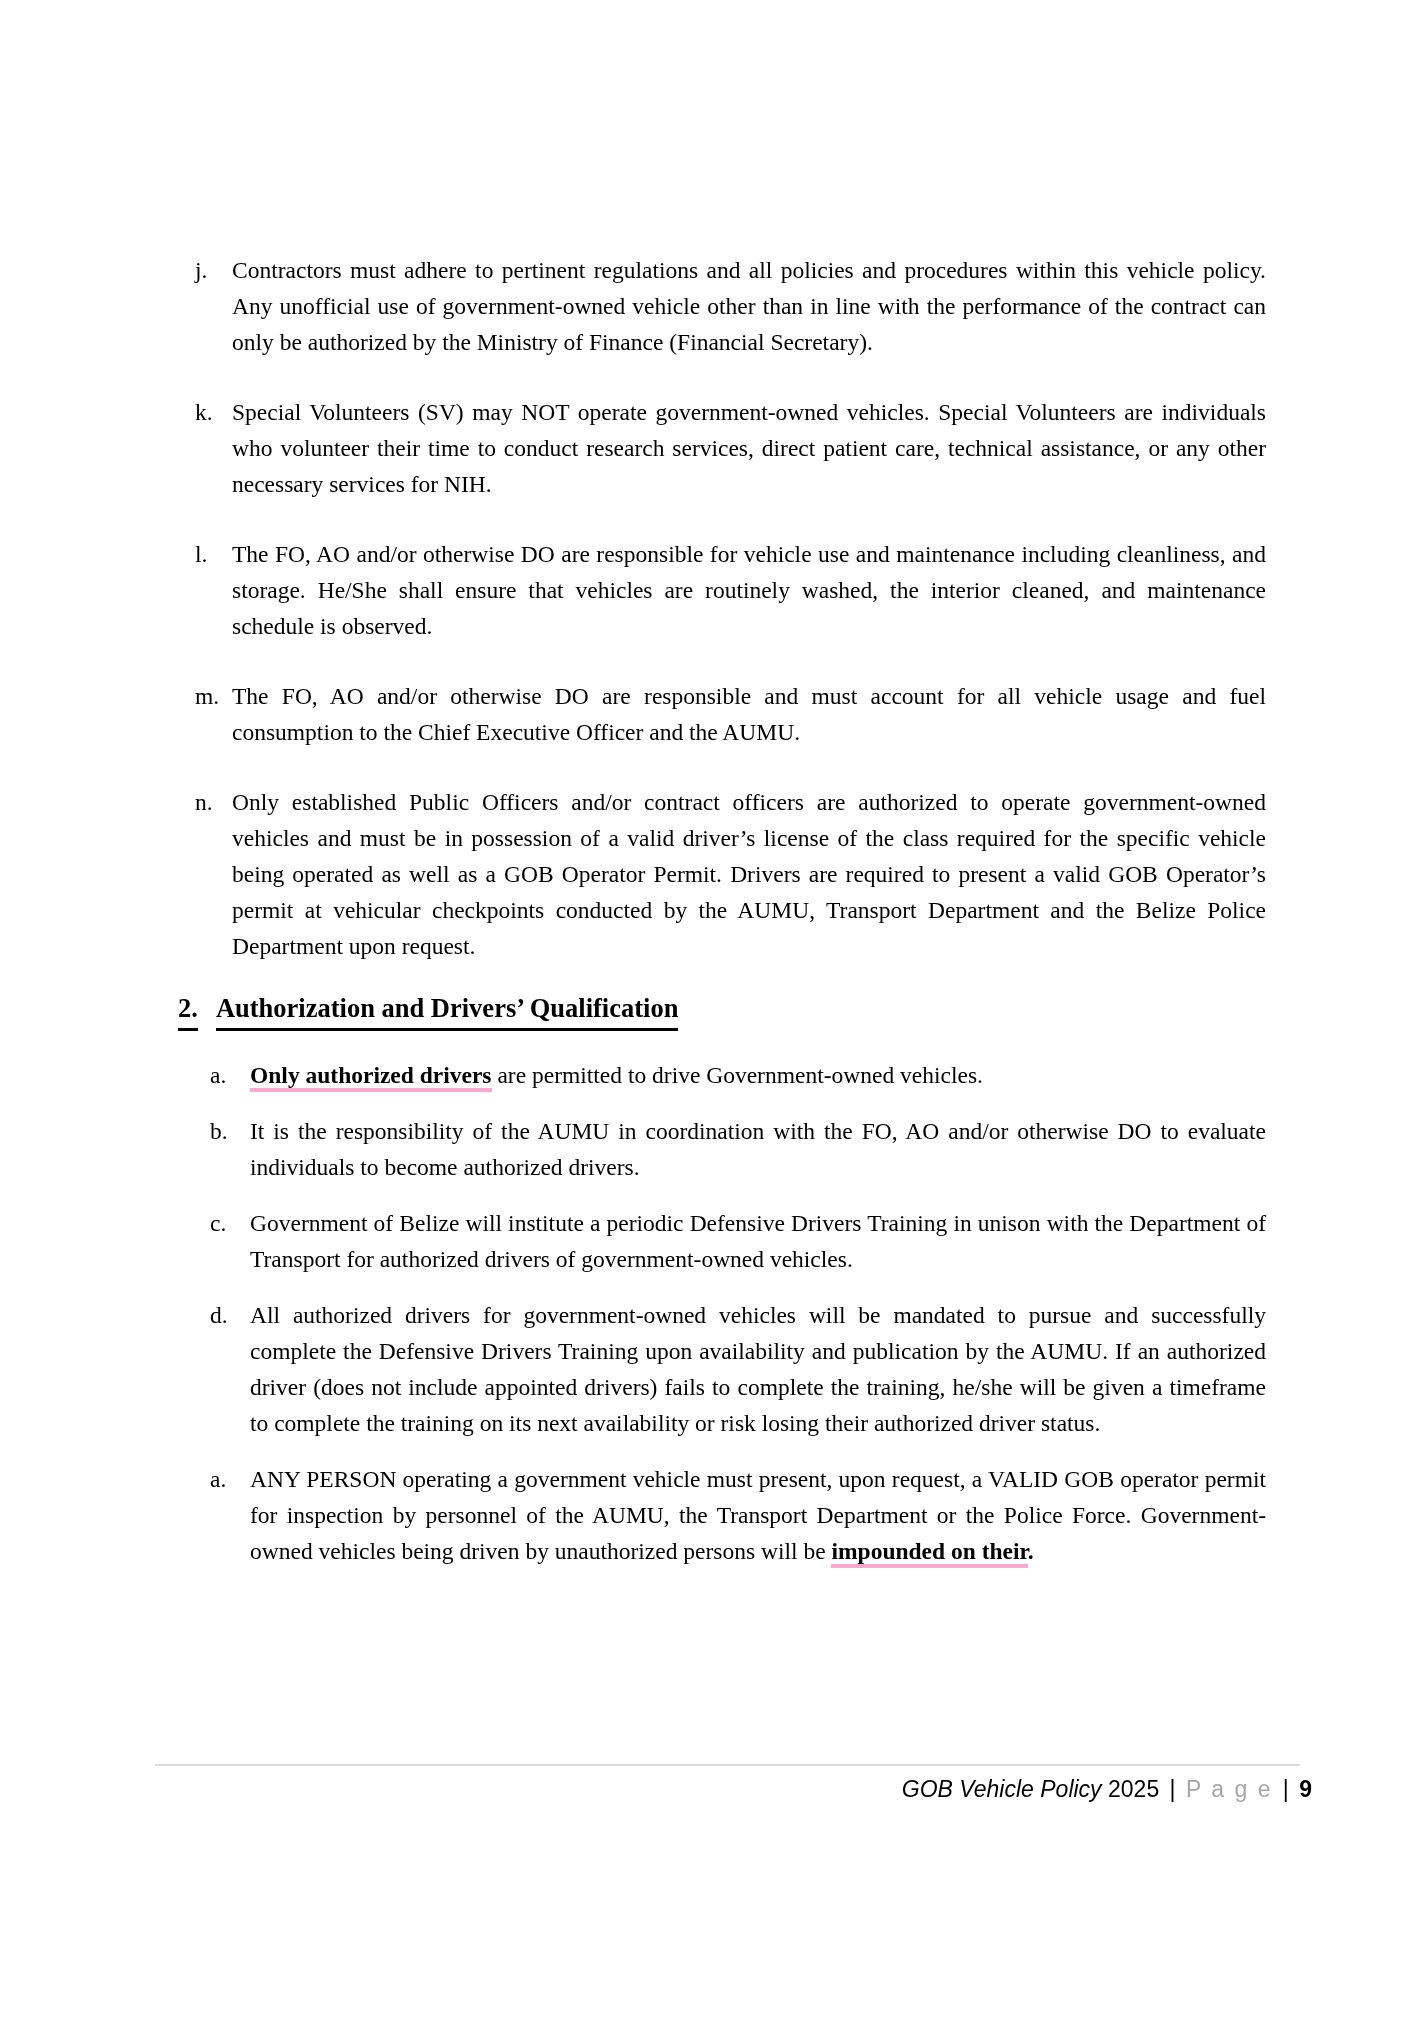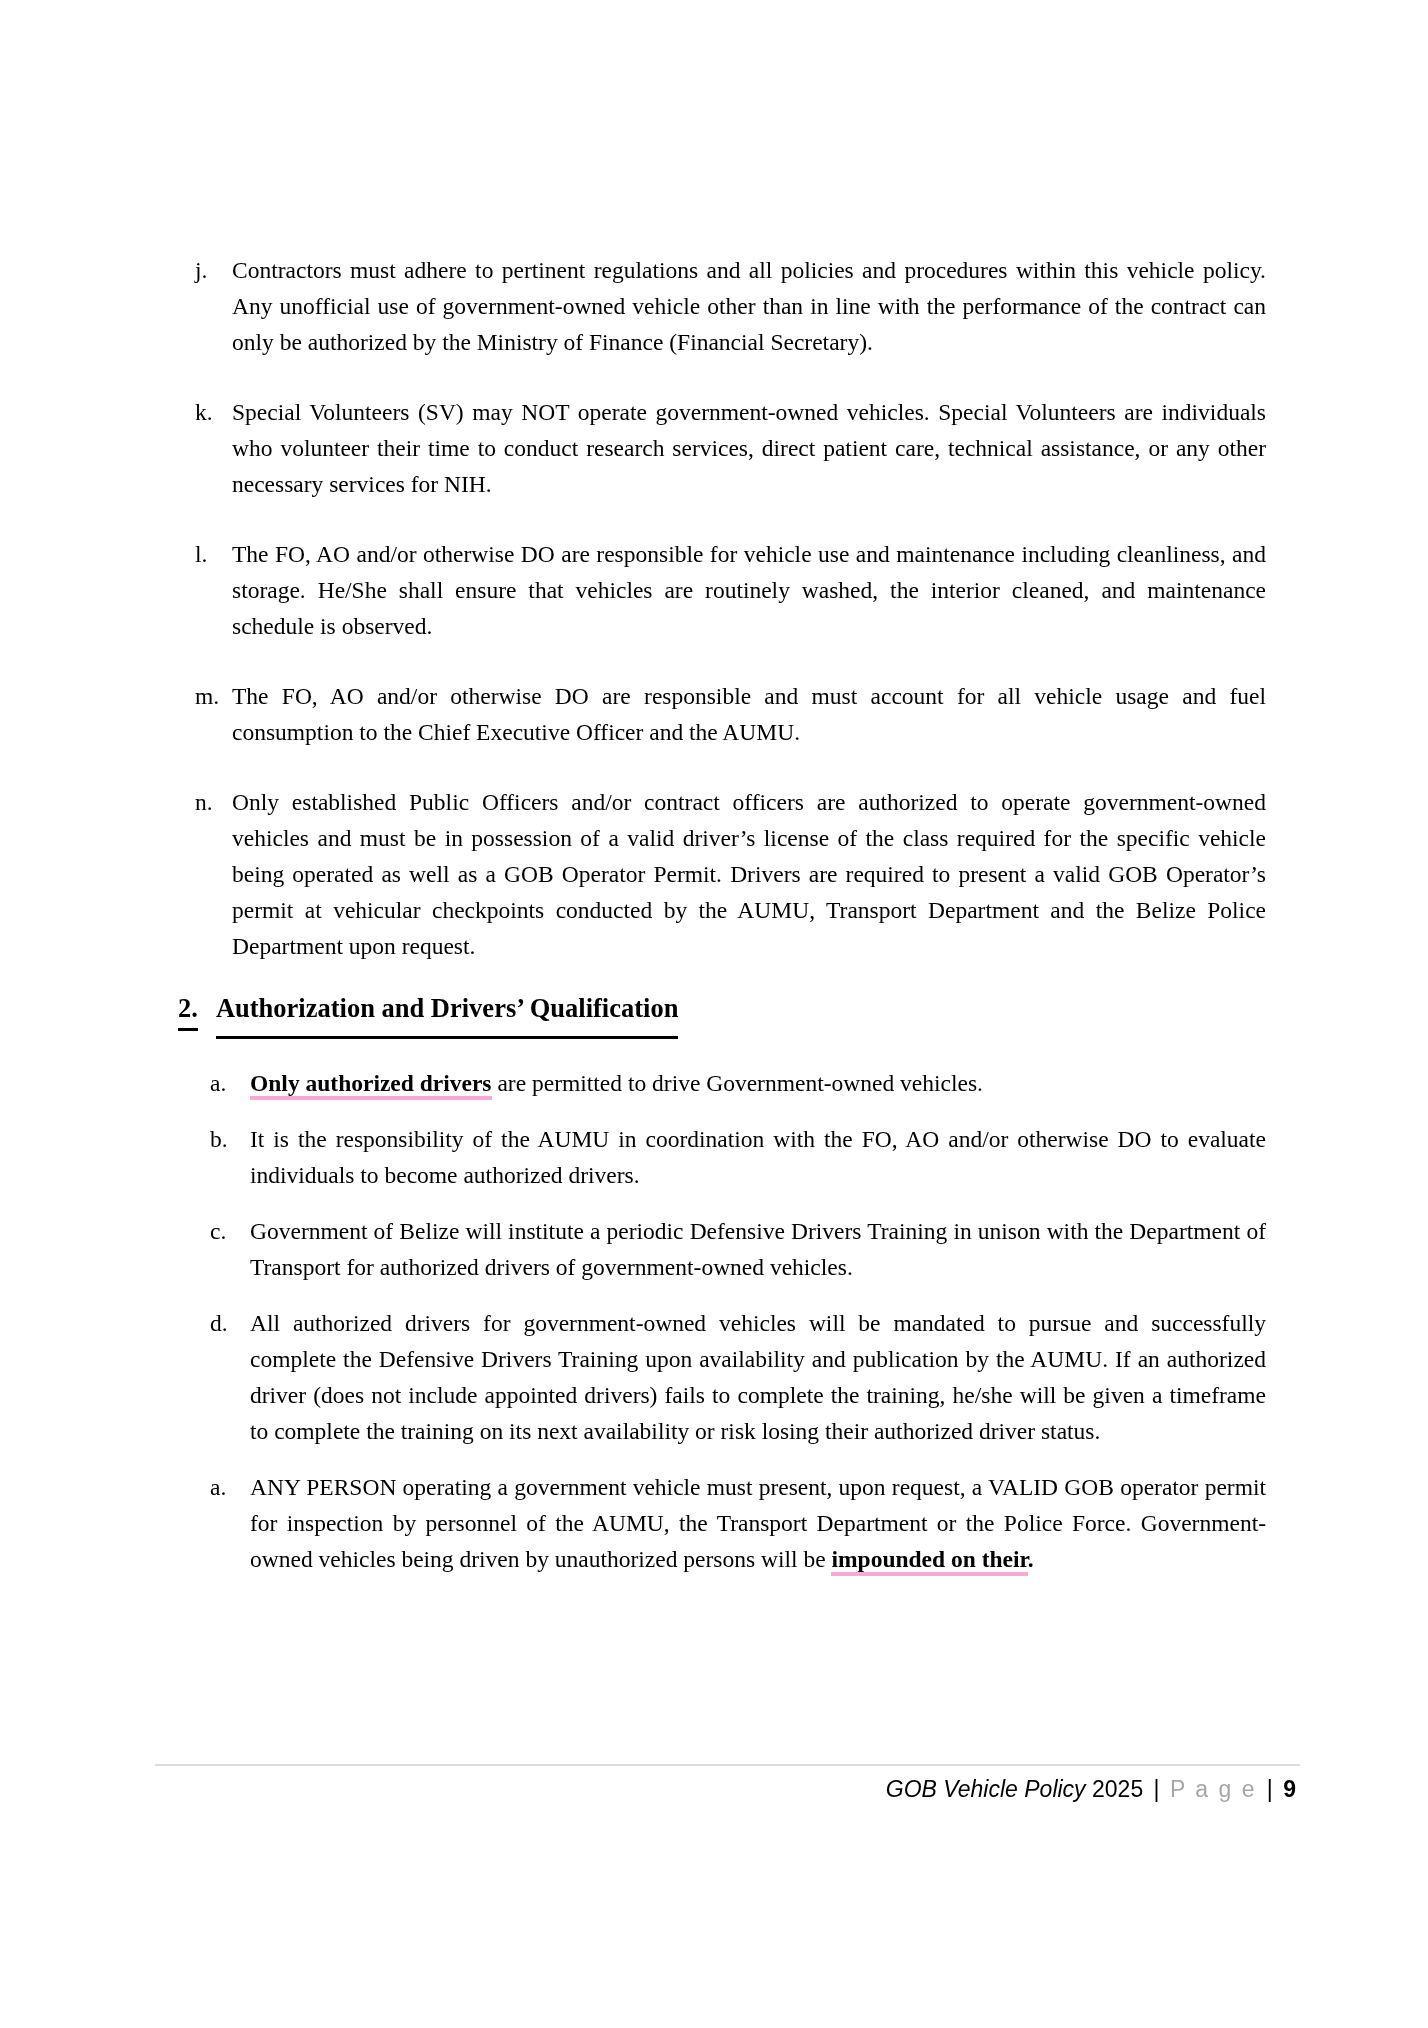--- a/index.html
+++ b/index.html
@@ -30,35 +30,35 @@
   .sub .item { margin-bottom: 20px; }
   .sub .li-label { flex: 0 0 72px; padding-left: 32px; }
 
   .h2 {
     margin: 28px 0 26px 0;
     font-size: 26.5px;
     font-weight: bold;
     line-height: 1.25;
   }
   .h-num   { display: inline-block; border-bottom: 3px solid #000; padding-bottom: 3px; margin-right: 18px; }
-  .h-title { display: inline-block; border-bottom: 3px solid #000; padding-bottom: 11px; }
+  .h-title { display: inline-block; border-bottom: 3px solid #000; padding-bottom: 3px; }
 
   .seg {}
   .bu { font-weight: bold; border-bottom: 4px solid #f9a8d4; }
   .b  { font-weight: bold; }
 
   .footer-rule {
     position: absolute;
     left: 155px; right: 128px; top: 1764px;
     height: 2px;
     background: #dcdcdc;
   }
   .footer {
     position: absolute;
-    right: 132px; top: 1776px;
+    right: 116px; top: 1776px;
     font-family: "Liberation Sans", sans-serif;
     font-size: 23px;
     white-space: nowrap;
   }
   .f-title { font-style: italic; }
   .f-year  { }
   .f-sep   { margin: 0 4px; }
   .f-page  { color: #a6a6a6; letter-spacing: 2px; }
   .f-num   { font-weight: bold; }
 </style>

